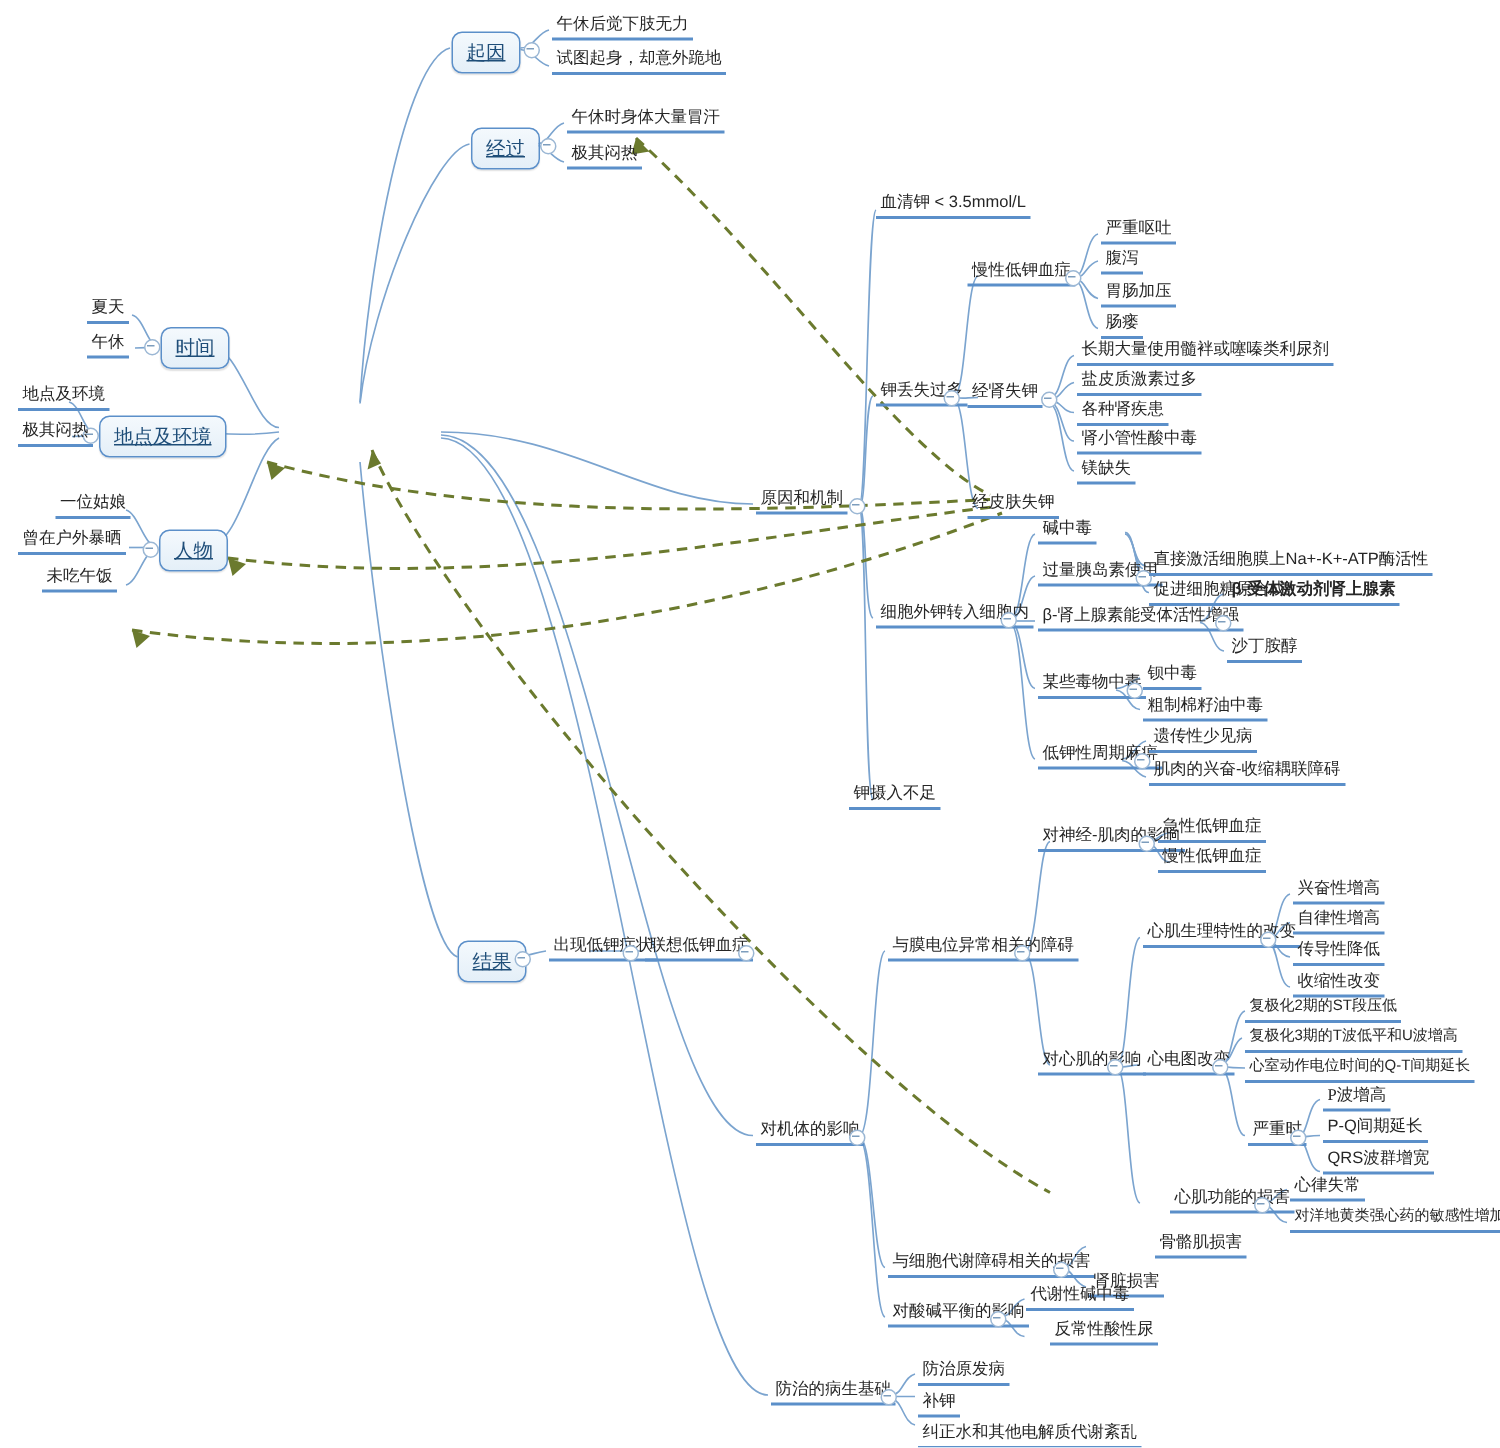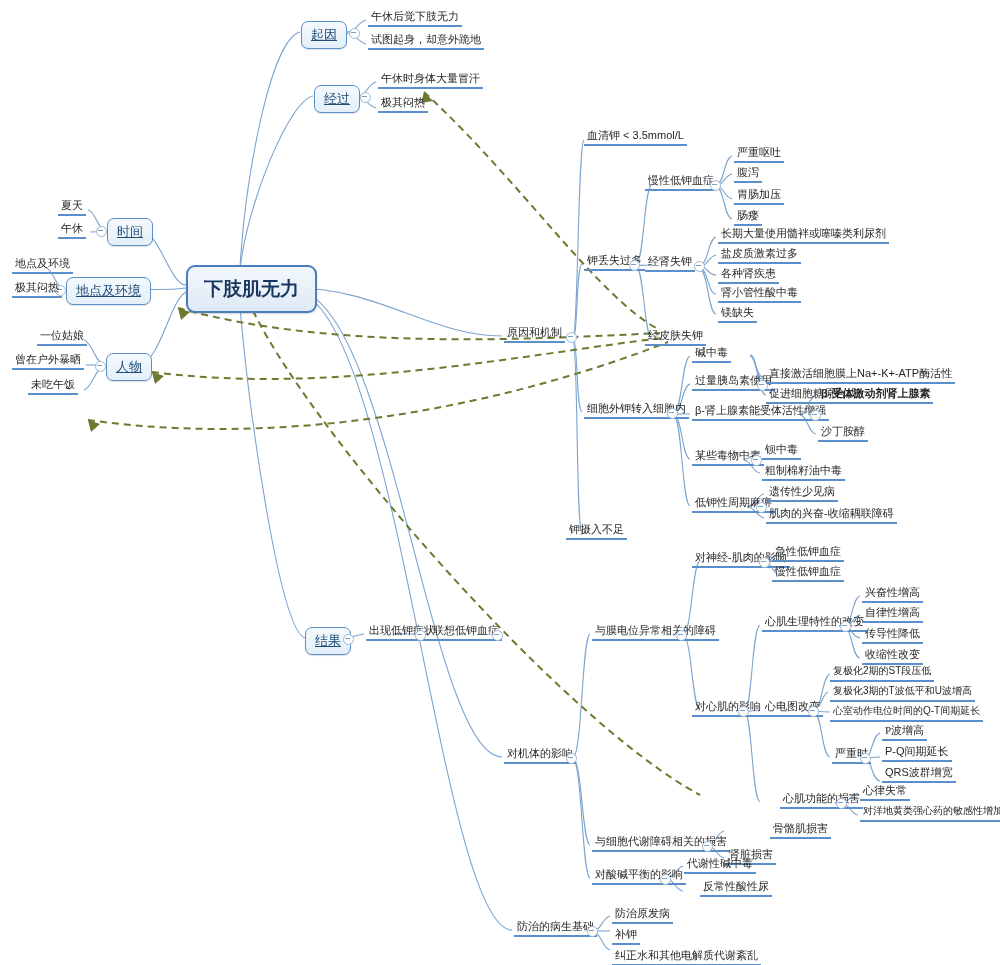--- a/index.html
+++ b/index.html
@@ -180,21 +180,20 @@
     </g>
     <g fill="#6b7a2e" stroke="none">
       <path d="M424 92 l 9 9 l -12 2 z"></path>
       <path d="M178 308 l 12 4 l -9 8 z"></path>
       <path d="M152 372 l 12 4 l -9 8 z"></path>
       <path d="M88 420 l 12 4 l -9 8 z"></path>
       <path d="M248 300 l -3 13 l 9 -4 z"></path>
     </g>
   </svg>
 
-  <div class="node root" style="left:186px;top:265px;">下肢肌无力</div>
 
   <div class="node lvl1" style="left:107px;top:218px;">时间</div>
   <div class="collapse" style="left:96px;top:226px;"></div>
   <div class="node leaf" style="left:58px;top:198px;">夏天</div>
   <div class="node leaf" style="left:58px;top:221px;">午休</div>
 
   <div class="node lvl1" style="left:66px;top:277px;">地点及环境</div>
   <div class="collapse" style="left:55px;top:285px;"></div>
   <div class="node leaf" style="left:12px;top:256px;">地点及环境</div>
   <div class="node leaf" style="left:12px;top:280px;">极其闷热</div>

